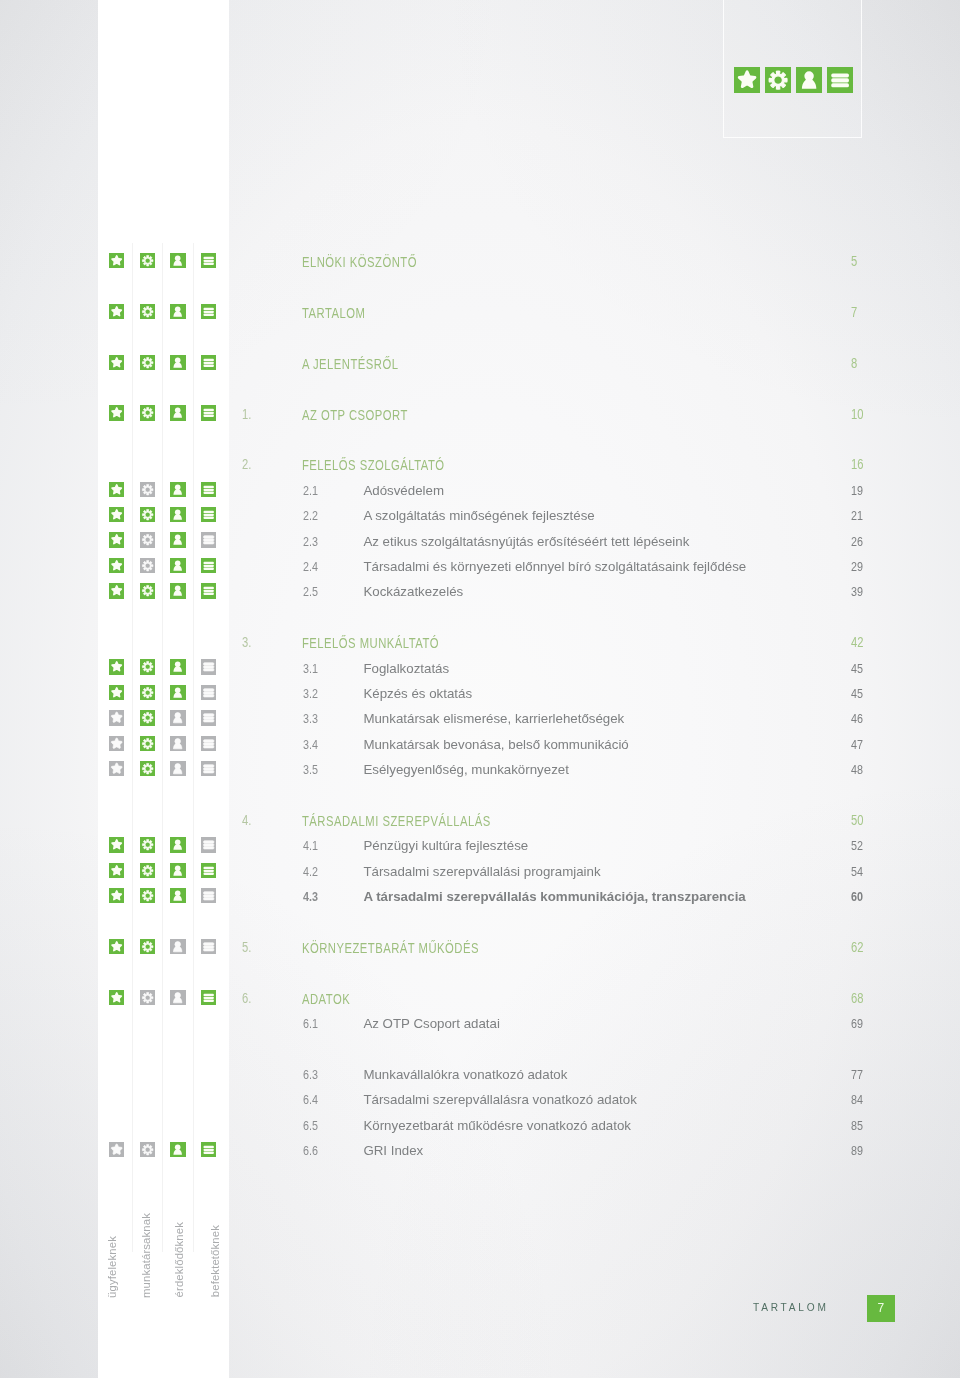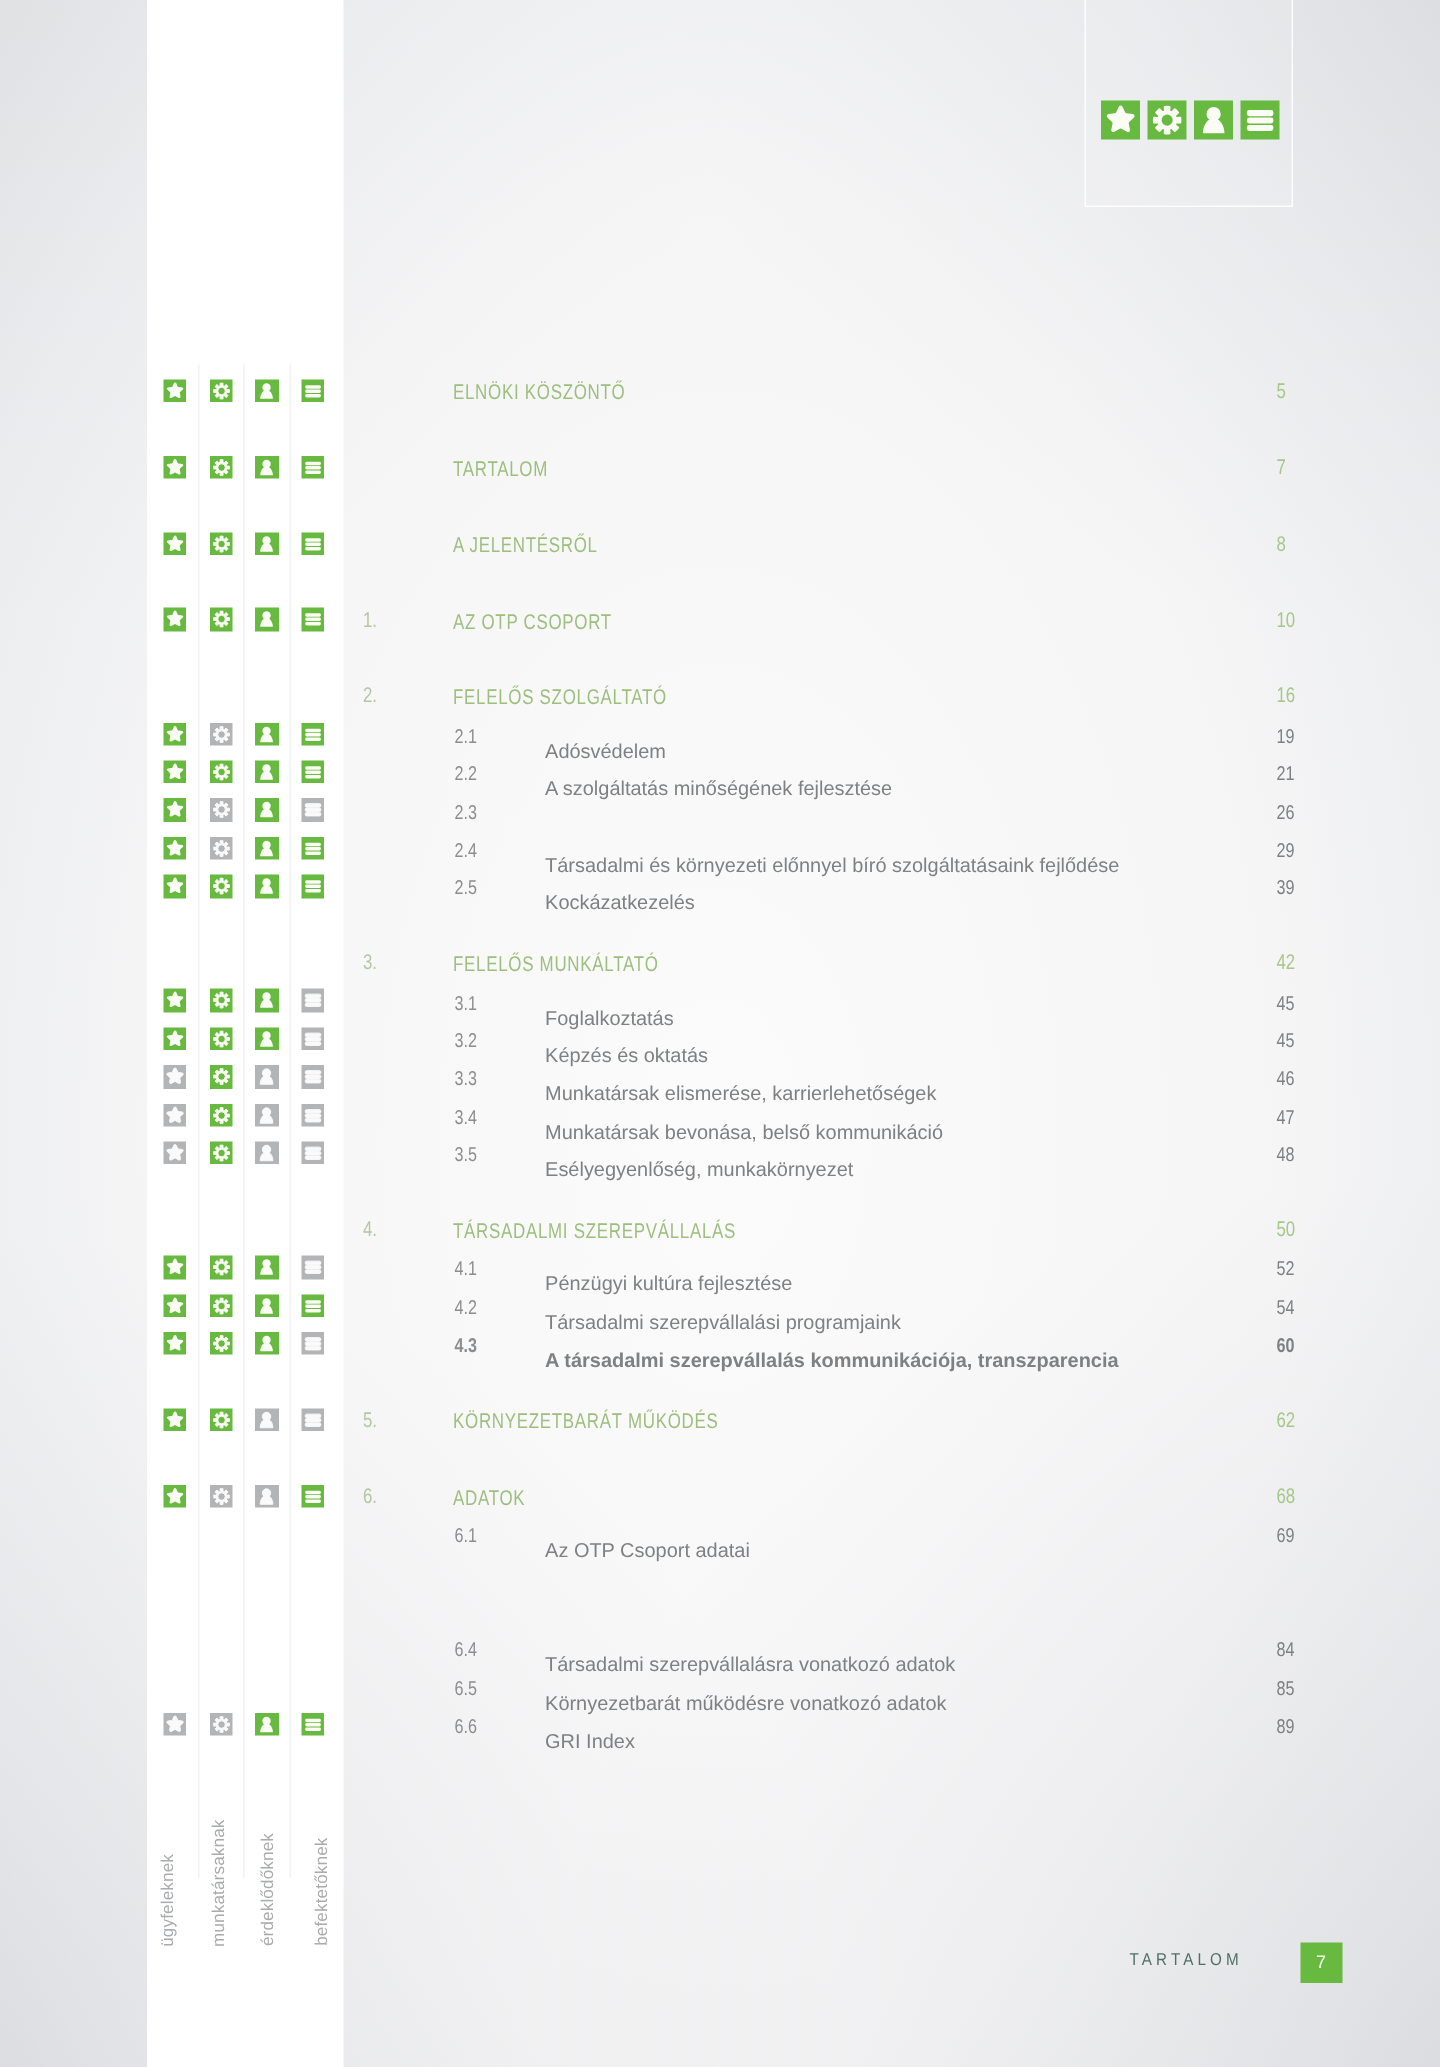--- a/index.html
+++ b/index.html
@@ -44,21 +44,21 @@
   .rowicons .ic:nth-child(4){left:200.9px;}
 
   .num,.sub,.ttl,.pg{position:absolute;top:0;font-size:13.3px;line-height:17px;white-space:nowrap;}
   .num{left:241.6px;font-size:14.2px;transform:scaleX(.79);transform-origin:left center;}
   .sub{left:302.7px;transform:scaleX(.81);transform-origin:left center;}
   .pg{left:850.9px;transform:scaleX(.81);transform-origin:left center;}
 
   .lvl1 .ttl{left:302.4px;top:-0.5px;font-size:14.2px;letter-spacing:.6px;color:#9dbf7e;transform:scaleX(.795);transform-origin:left center;}
   .lvl1 .pg{color:#a6c78a;font-size:14.2px;transform:scaleX(.79);}
   .lvl1 .num{color:#b4c6a2;}
-  .lvl2 .ttl{left:363.4px;top:-1.4px;color:#7e8082;margin-top:10px;}
+  .lvl2 .ttl{left:363.4px;top:-1.4px;color:#7e8082;}
   .lvl2 .pg{top:-1.4px;color:#7e8082;}
   .lvl2 .sub{top:-1.4px;color:#8b8d8f;}
   .lvl1 .pg{top:-1.4px;}
   .lvl1 .num{top:-1.4px;}
 
   
   .vlab{position:absolute;font-size:11.4px;color:#a9abad;
     writing-mode:vertical-rl;transform:rotate(180deg);letter-spacing:.1px;white-space:nowrap;}
 
   
@@ -306,20 +306,21 @@
           </div>
           <div class="ic off">
             <svg viewBox="0 0 24 24">
               <rect x="3.9" y="5.85" width="16.2" height="3.7" rx="1.5"></rect>
               <rect x="3.9" y="10.4" width="16.2" height="3.7" rx="1.5"></rect>
               <rect x="3.9" y="14.95" width="16.2" height="3.7" rx="1.5"></rect>
             </svg>
           </div>
         </div>
         <div class="sub">2.3</div>
+        <div class="ttl">Az etikus szolgáltatásnyújtás erősítéséért tett lépéseink</div>
         <div class="pg">26</div>
       </div>
       <div class="row lvl2" style="top: 559.4px;">
         <div class="rowicons">
           <div class="ic">
             <svg viewBox="0 0 24 24">
               <path d="M13.13 3.75L14.75 7.24A1.05 1.05 0 0 0 15.58 7.84L19.40 8.30A1.25 1.25 0 0 1 20.10 10.46L17.28 13.08A1.05 1.05 0 0 0 16.96 14.05L17.71 17.83A1.25 1.25 0 0 1 15.87 19.16L12.51 17.29A1.05 1.05 0 0 0 11.49 17.29L8.13 19.16A1.25 1.25 0 0 1 6.29 17.83L7.04 14.05A1.05 1.05 0 0 0 6.72 13.08L3.90 10.46A1.25 1.25 0 0 1 4.60 8.30L8.42 7.84A1.05 1.05 0 0 0 9.25 7.24L10.87 3.75A1.25 1.25 0 0 1 13.13 3.75Z"></path>
             </svg>
           </div>
           <div class="ic off">
@@ -682,20 +683,25 @@
           </div>
         </div>
         <div class="num">6.</div>
         <div class="ttl">ADATOK</div>
         <div class="pg">68</div>
       </div>
       <div class="row lvl2" style="top: 1016.6px;">
         <div class="sub">6.1</div>
         <div class="ttl">Az OTP Csoport adatai</div>
         <div class="pg">69</div>
+      </div>
+      <div class="row lvl2" style="top: 1067.4px;">
+        <div class="sub">6.3</div>
+        <div class="ttl">Munkavállalókra vonatkozó adatok</div>
+        <div class="pg">77</div>
       </div>
       <div class="row lvl2" style="top: 1092.8px;">
         <div class="sub">6.4</div>
         <div class="ttl">Társadalmi szerepvállalásra vonatkozó adatok</div>
         <div class="pg">84</div>
       </div>
       <div class="row lvl2" style="top: 1118.2px;">
         <div class="sub">6.5</div>
         <div class="ttl">Környezetbarát működésre vonatkozó adatok</div>
         <div class="pg">85</div>

